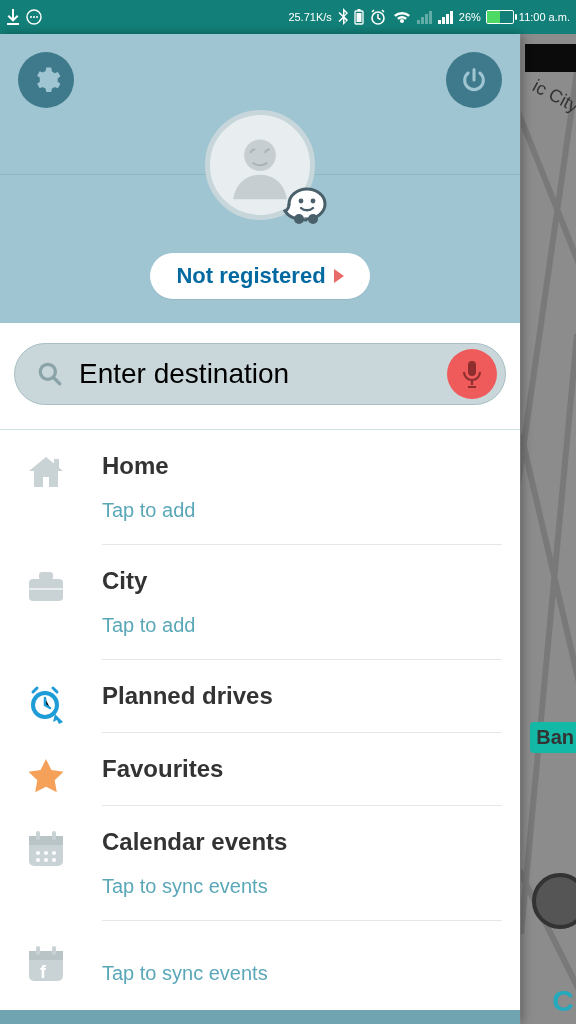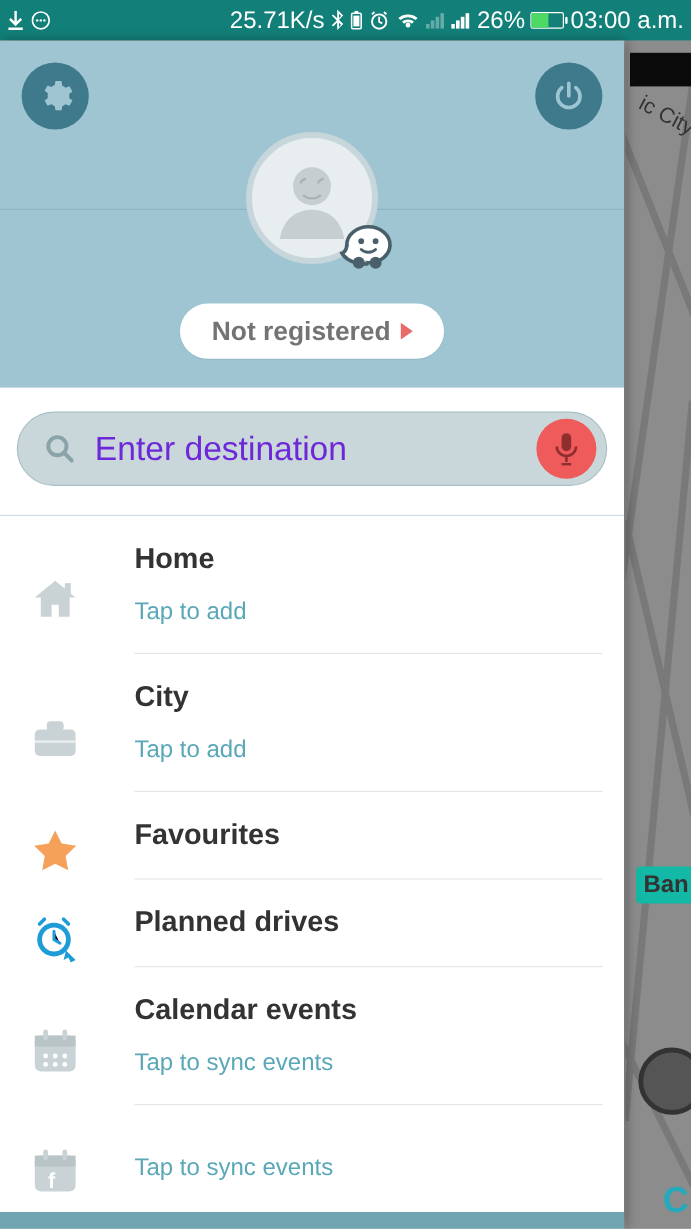--- a/index.html
+++ b/index.html
@@ -1,18 +1,18 @@
 <!DOCTYPE html>
 <html><head>
 <meta charset="utf-8">
 <style>
   *{box-sizing:border-box;margin:0;padding:0;font-family:-apple-system,Helvetica,Arial,sans-serif}
   html,body{width:576px;height:1024px;overflow:hidden;background:#000}
   
-  .status-bar{height:34px;background:#128079;color:#fff;display:flex;align-items:center;padding:0 6px;font-size:20px;font-weight:500}
+  .status-bar{height:34px;background:#128079;color:#fff;display:flex;align-items:center;padding:0 6px;font-size:11px;font-weight:500}
   .status-bar .left{display:flex;align-items:center;gap:6px}
   .status-bar .right{margin-left:auto;display:flex;align-items:center;gap:5px}
   .status-bar svg{display:block}
   .battery{width:28px;height:14px;border:1.5px solid #fff;border-radius:2px;position:relative;display:flex;align-items:center}
   .battery::after{content:"";position:absolute;right:-4px;top:3px;width:2px;height:6px;background:#fff;border-radius:1px}
   .battery i{display:block;height:100%;width:52%;background:#4cd964}
   
   .screen{position:relative;width:576px;height:990px;background:#e0e0e0}
   .map-strip{position:absolute;top:0;right:0;width:56px;height:100%;background:#d8d8d8;border-left:1px solid #999}
   .map-strip .shade{position:absolute;inset:0;background:rgba(0,0,0,.35)}
@@ -26,30 +26,30 @@
   .hdr-top{height:140px}
   .hdr-line{height:1px;background:#8bb6c2}
   .hdr-bot{height:148px;display:flex;flex-direction:column;align-items:center;justify-content:flex-end;padding-bottom:24px}
   .iconbtn{position:absolute;top:18px;width:56px;height:56px;border-radius:50%;background:#3f7a8c;display:flex;align-items:center;justify-content:center;cursor:pointer}
   .iconbtn.settings{left:18px}
   .iconbtn.power{right:18px}
   .avatar-wrap{position:absolute;left:50%;top:76px;transform:translateX(-50%)}
   .avatar{width:110px;height:110px;border-radius:50%;background:#e8eef0;border:5px solid #c7d6db;display:flex;align-items:center;justify-content:center}
   .mascot{position:absolute;right:-14px;bottom:-6px;width:46px;height:40px}
   .reg-pill{background:#fff;border-radius:999px;padding:10px 26px;display:flex;align-items:center;gap:8px;box-shadow:0 1px 0 rgba(0,0,0,.05);cursor:pointer}
-  .reg-pill span{color:#737373;font-size:22px;font-weight:700}
+  .reg-pill span{color:#0369a1;font-size:22px;font-weight:700}
   .reg-pill .tri{width:0;height:0;border-top:7px solid transparent;border-bottom:7px solid transparent;border-left:10px solid #e86a6a}
   
   .search-wrap{background:#fff;padding:20px 14px 24px;border-bottom:1px solid #cfe0e4}
   .search{height:62px;border-radius:999px;background:#c9d7da;border:1px solid #a9bfc4;display:flex;align-items:center;padding:0 8px 0 22px;gap:16px}
-  .search .ph{color:#6d28d9;font-size:28px;flex:1}
+  .search .ph{color:#000000;font-size:28px;flex:1}
   .mic{width:50px;height:50px;border-radius:50%;background:#ef5a5a;display:flex;align-items:center;justify-content:center;cursor:pointer}
   
   .list{flex:1;overflow:hidden}
-  .row{display:flex;align-items:center;padding:22px 18px 0 24px;gap:44px;cursor:pointer}
+  .row{display:flex;align-items:flex-start;padding:22px 18px 0 24px;gap:34px;cursor:pointer}
   .row .ic{width:44px;display:flex;justify-content:center;padding-top:2px}
   .row .txt{flex:1;padding-bottom:22px;border-bottom:1px solid #e6e6e6}
   .row:last-child .txt{border-bottom:none}
   .row .title{font-size:24px;font-weight:700;color:#333}
   .row .sub{font-size:20px;color:#5aa7b8;margin-top:19px}
   .faded{fill:#c9d3d5}
   .footer-bar{height:14px;background:#6fa4b0}
 </style>
 </head>
 <body>
@@ -92,21 +92,21 @@
     <svg width="16" height="14" viewBox="0 0 16 14">
         <rect x="0" y="10" width="3" height="4" fill="#fff"></rect>
         <rect x="4" y="7" width="3" height="7" fill="#fff"></rect>
         <rect x="8" y="4" width="3" height="10" fill="#fff"></rect>
         <rect x="12" y="1" width="3" height="13" fill="#fff"></rect>
       </svg>
     <span>26%</span>
     <span class="battery">
         <i></i>
       </span>
-    <span>03:00 a.m.</span>
+    <span>11:00 a.m.</span>
   </div>
 </div>
 
 <div class="screen">
 
   <div class="map-strip">
     <svg width="56" height="990" style="position:absolute;top:0;left:0">
       <rect width="56" height="990" fill="#d7d7d7"></rect>
       <path d="M-10 60 L70 260 M60 10 L-10 500 M0 400 L70 700 M56 300 L0 900 M-10 820 L70 980" stroke="#bbb" stroke-width="6" fill="none"></path>
       <rect x="4" y="10" width="52" height="28" fill="#111"></rect>
@@ -202,41 +202,41 @@
             </svg>
           </div>
         <div class="txt">
           <div class="title">City</div>
           <div class="sub">Tap to add</div>
         </div>
       </div>
 
       <div class="row">
         <div class="ic">
-            <svg width="40" height="38" viewBox="0 0 40 38">
-              <path fill="#f5a15a" d="M20 2l5.4 11 12.1 1.8-8.8 8.5 2.1 12L20 29.8 9.2 35.3l2.1-12-8.8-8.5L14.6 13 20 2z"></path>
-            </svg>
-          </div>
-        <div class="txt">
-          <div class="title">Favourites</div>
-        </div>
-      </div>
-
-      <div class="row">
-        <div class="ic">
             <svg width="42" height="40" viewBox="0 0 42 40">
               <circle cx="20" cy="21" r="14" fill="#1d9cd8"></circle>
               <circle cx="20" cy="21" r="10" fill="#fff"></circle>
               <path stroke="#1d9cd8" stroke-width="2.5" stroke-linecap="round" d="M20 14v7l5 3"></path>
               <path stroke="#1d9cd8" stroke-width="3" stroke-linecap="round" d="M8 8l4-4M32 8l-4-4"></path>
               <path fill="#1d9cd8" d="M30 30l8 8-4 2-2-4-4 2 2-8z"></path>
             </svg>
           </div>
         <div class="txt">
           <div class="title">Planned drives</div>
+        </div>
+      </div>
+
+      <div class="row">
+        <div class="ic">
+            <svg width="40" height="38" viewBox="0 0 40 38">
+              <path fill="#f5a15a" d="M20 2l5.4 11 12.1 1.8-8.8 8.5 2.1 12L20 29.8 9.2 35.3l2.1-12-8.8-8.5L14.6 13 20 2z"></path>
+            </svg>
+          </div>
+        <div class="txt">
+          <div class="title">Favourites</div>
         </div>
       </div>
 
       <div class="row">
         <div class="ic">
             <svg width="40" height="38" viewBox="0 0 40 38">
               <rect class="faded" x="3" y="6" width="34" height="30" rx="5"></rect>
               <rect x="3" y="6" width="34" height="9" fill="#b9c4c6"></rect>
               <rect class="faded" x="10" y="1" width="4" height="9" rx="2"></rect>
               <rect class="faded" x="26" y="1" width="4" height="9" rx="2"></rect>

